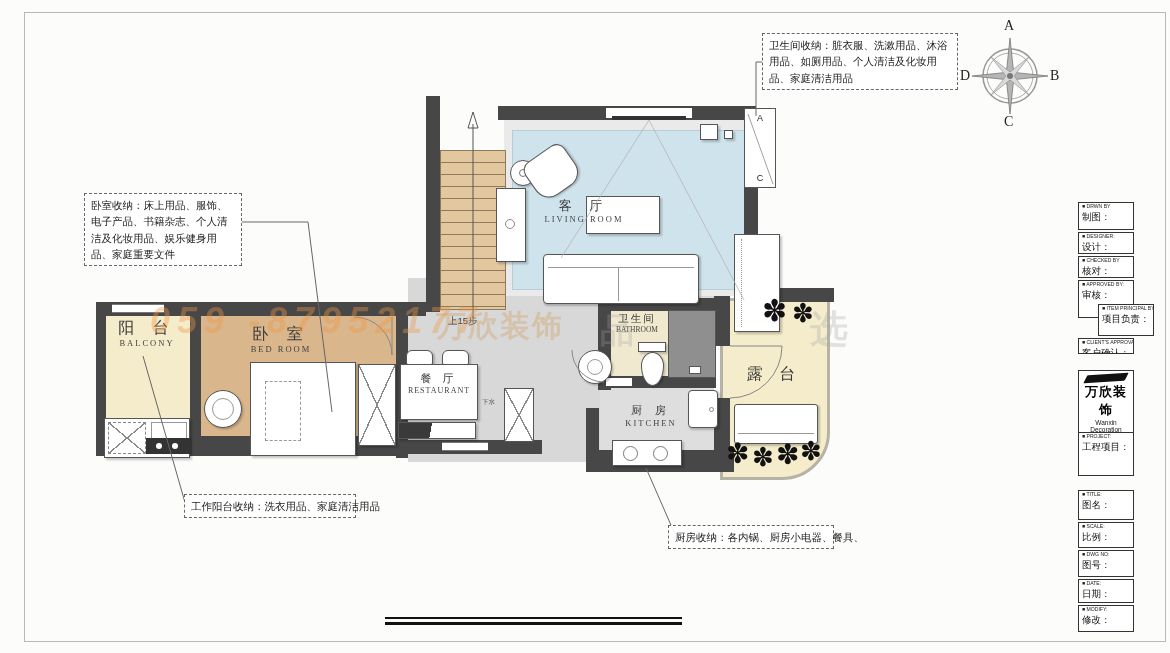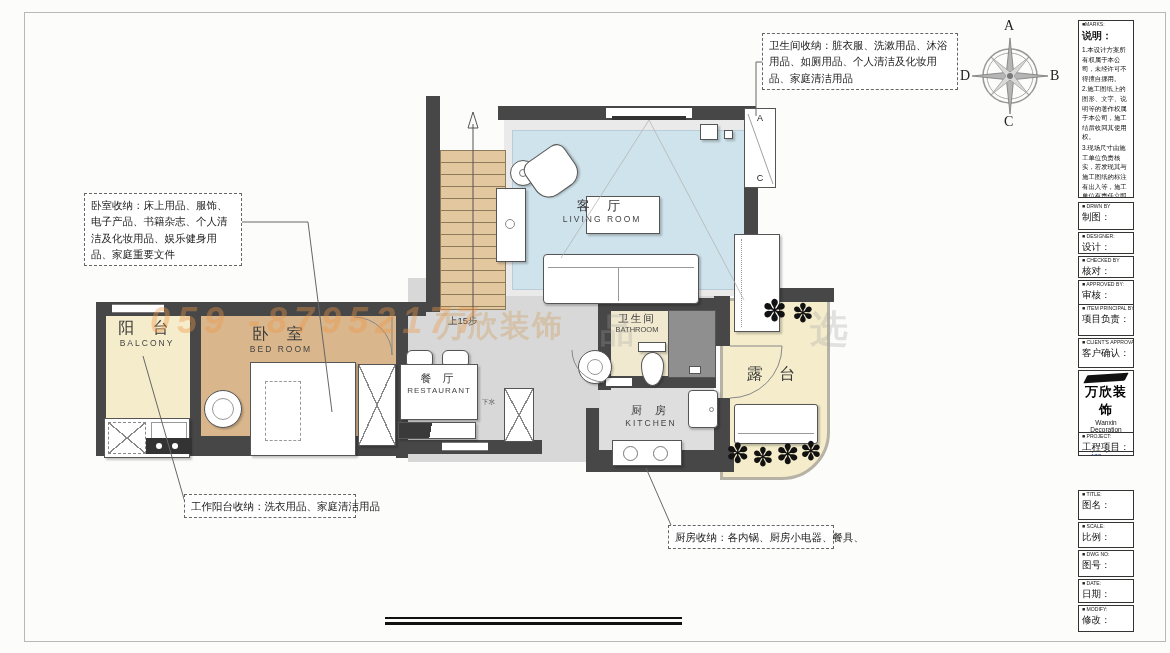--- a/index.html
+++ b/index.html
@@ -16,21 +16,21 @@
   .fur{position:absolute;background:#fff;border:1px solid #555;z-index:8;box-shadow:1.5px 1.5px 2px rgba(0,0,0,.22);}
   .nofur{position:absolute;z-index:8;}
   .xbox{background-image:
     linear-gradient(to top right,transparent calc(50% - .7px),#888 calc(50% - .7px),#888 calc(50% + .7px),transparent calc(50% + .7px)),
     linear-gradient(to bottom right,transparent calc(50% - .7px),#888 calc(50% - .7px),#888 calc(50% + .7px),transparent calc(50% + .7px));}
   .stairs{position:absolute;left:440px;top:150px;width:66px;height:160px;z-index:5;
     background:repeating-linear-gradient(to bottom,#e3c79f 0 11px,#8d7b5c 11px 12px);
     border:1px solid #8d7b5c;}
   .room-label{position:absolute;z-index:12;text-align:center;color:#3a3a3a;line-height:1.25;}
   .room-label .zh{display:block;font-size:16px;letter-spacing:7px;}
-  .room-label .en{display:block;font-size:8.5px;letter-spacing:2px;color:#444;}
+  .room-label .en{display:block;font-size:8.5px;letter-spacing:2px;color:#444;font-family:Liberation Serif, serif;}
   .note{position:absolute;z-index:50;border:1.2px dashed #666;background:rgba(255,255,255,.92);
     font-size:10.5px;line-height:1.55;color:#222;padding:3px 6px;}
   .tiny-label{position:absolute;z-index:12;color:#333;}
   .wm{position:absolute;z-index:45;pointer-events:none;white-space:nowrap;font-weight:bold;}
   svg.overlay{position:absolute;left:0;top:0;z-index:40;pointer-events:none;}
   
   .tb{position:absolute;left:1078px;width:56px;border:1px solid #333;background:#fff;z-index:10;padding:1px 3px;overflow:hidden;}
   .tb .en{display:block;font-size:6px;color:#222;transform:scale(.85);transform-origin:0 0;white-space:nowrap;}
   .tb .zh{display:block;font-size:9.5px;color:#111;margin-top:1px;}
   .tb .notes{font-size:6.4px;line-height:1.5;color:#111;margin-top:2px;}
@@ -146,21 +146,21 @@
   <div class="fur" style="left:734px;top:404px;width:84px;height:40px;border-radius:3px;">
     <div class="abs" style="left:3px;top:28px;width:76px;height:0;border-top:1px solid #999;"></div>
   </div>
   <span class="plant" style="left:762px;top:296px;font-size:30px;">✽</span>
   <span class="plant" style="left:792px;top:300px;font-size:26px;">✽</span>
   <span class="plant" style="left:726px;top:440px;font-size:28px;">✽</span>
   <span class="plant" style="left:752px;top:444px;font-size:26px;">✽</span>
   <span class="plant" style="left:776px;top:441px;font-size:28px;">✽</span>
   <span class="plant" style="left:800px;top:438px;font-size:26px;">✽</span>
 
-  <div class="room-label" style="left:542px;top:198px;width:120px;">
+  <div class="room-label" style="left:524px;top:198px;width:120px;">
     <span class="zh" style="font-size:13px;">客 厅</span>
     <span class="en">LIVING  ROOM</span>
   </div>
   <div class="room-label" style="left:226px;top:324px;width:110px;">
     <span class="zh">卧 室</span>
     <span class="en">BED  ROOM</span>
   </div>
   <div class="room-label" style="left:106px;top:318px;width:82px;">
     <span class="zh">阳 台</span>
     <span class="en">BALCONY</span>
@@ -223,66 +223,56 @@
       <polygon points="14,52 52,48 90,52 52,56" fill="#b5b5b5" stroke="#777" stroke-width="0.8"></polygon>
       <polygon points="33,33 52,48 71,33 56,52 71,71 52,56 33,71 48,52" fill="#d9d9d9" stroke="#888" stroke-width="0.6"></polygon>
       <circle cx="52" cy="52" r="3" fill="#777"></circle>
     </svg>
     <span class="abs" style="left:46px;top:-6px;font-size:14px;font-family:'Liberation Serif',serif;color:#222;">A</span>
     <span class="abs" style="left:92px;top:44px;font-size:14px;font-family:'Liberation Serif',serif;color:#222;">B</span>
     <span class="abs" style="left:46px;top:90px;font-size:14px;font-family:'Liberation Serif',serif;color:#222;">C</span>
     <span class="abs" style="left:2px;top:44px;font-size:14px;font-family:'Liberation Serif',serif;color:#222;">D</span>
   </div>
 
-  <div class="tb" style="top:20px;height:178px;">
-    <span class="en">■MARKS:</span>
-    <span class="zh" style="font-size:10px;font-weight:bold;">说明：</span>
-    <div class="notes">
-      <div>1.本设计方案所有权属于本公司，未经许可不得擅自挪用。</div>
-      <div>2.施工图纸上的图形、文字、说明等的著作权属于本公司，施工结后收回其使用权。</div>
-      <div>3.现场尺寸由施工单位负责核实，若发现其与施工图纸的标注有出入等，施工单位有责任立即通知本公司，否则施工单位须承担所有责任。</div>
-
-    </div>
-  </div>
 
   <div class="tb" style="top:202px;height:28px;">
     <span class="en">■ DRWN BY</span>
     <span class="zh">制图：</span>
   </div>
   <div class="tb" style="top:232px;height:22px;">
     <span class="en">■ DESIGNER:</span>
     <span class="zh">设计：</span>
   </div>
   <div class="tb" style="top:256px;height:22px;">
     <span class="en">■ CHECKED BY</span>
     <span class="zh">核对：</span>
   </div>
   <div class="tb" style="top:280px;height:38px;">
     <span class="en">■ APPROVED BY:</span>
     <span class="zh">审核：</span>
   </div>
-  <div class="tb" style="top:304px;height:32px;">
+  <div class="tb" style="top:304px;height:32px;margin-left:20px;">
     <span class="en">■ ITEM PRINCIPAL BY:</span>
     <span class="zh">项目负责：</span>
   </div>
-  <div class="tb" style="top:338px;height:30px;">
+  <div class="tb" style="top:338px;height:16px;">
     <span class="en">■ CLIENT'S APPROVAL:</span>
     <span class="zh">客户确认：</span>
   </div>
 
   <div class="tb" style="top:370px;height:86px;text-align:center;padding:2px;">
     <div style="width:40px;height:8px;background:#111;margin:1px auto 1px;transform:skewX(-30deg) rotate(-4deg);border-radius:1px;"></div>
     <div style="font-size:13px;font-weight:900;letter-spacing:1px;color:#000;">万欣装饰</div>
     <div style="font-size:6.5px;color:#111;margin-bottom:2px;">Wanxin Decoration</div>
     <div style="font-size:6px;color:#1b3f8f;text-align:left;">Tel:(0591)87952-166</div>
     <div style="font-size:6px;color:#1b3f8f;text-align:left;padding-left:10px;">(0591)87952-177</div>
 
   </div>
 
-  <div class="tb" style="top:432px;height:20px;">
+  <div class="tb" style="top:432px;height:44px;">
     <span class="en">■ PROJECT:</span>
     <span class="zh">工程项目：</span>
   </div>
   <div class="tb" style="top:490px;height:30px;">
     <span class="en">■ TITLE:</span>
     <span class="zh">图名：</span>
   </div>
   <div class="tb" style="top:522px;height:26px;">
     <span class="en">■ SCALE:</span>
     <span class="zh">比例：</span>

